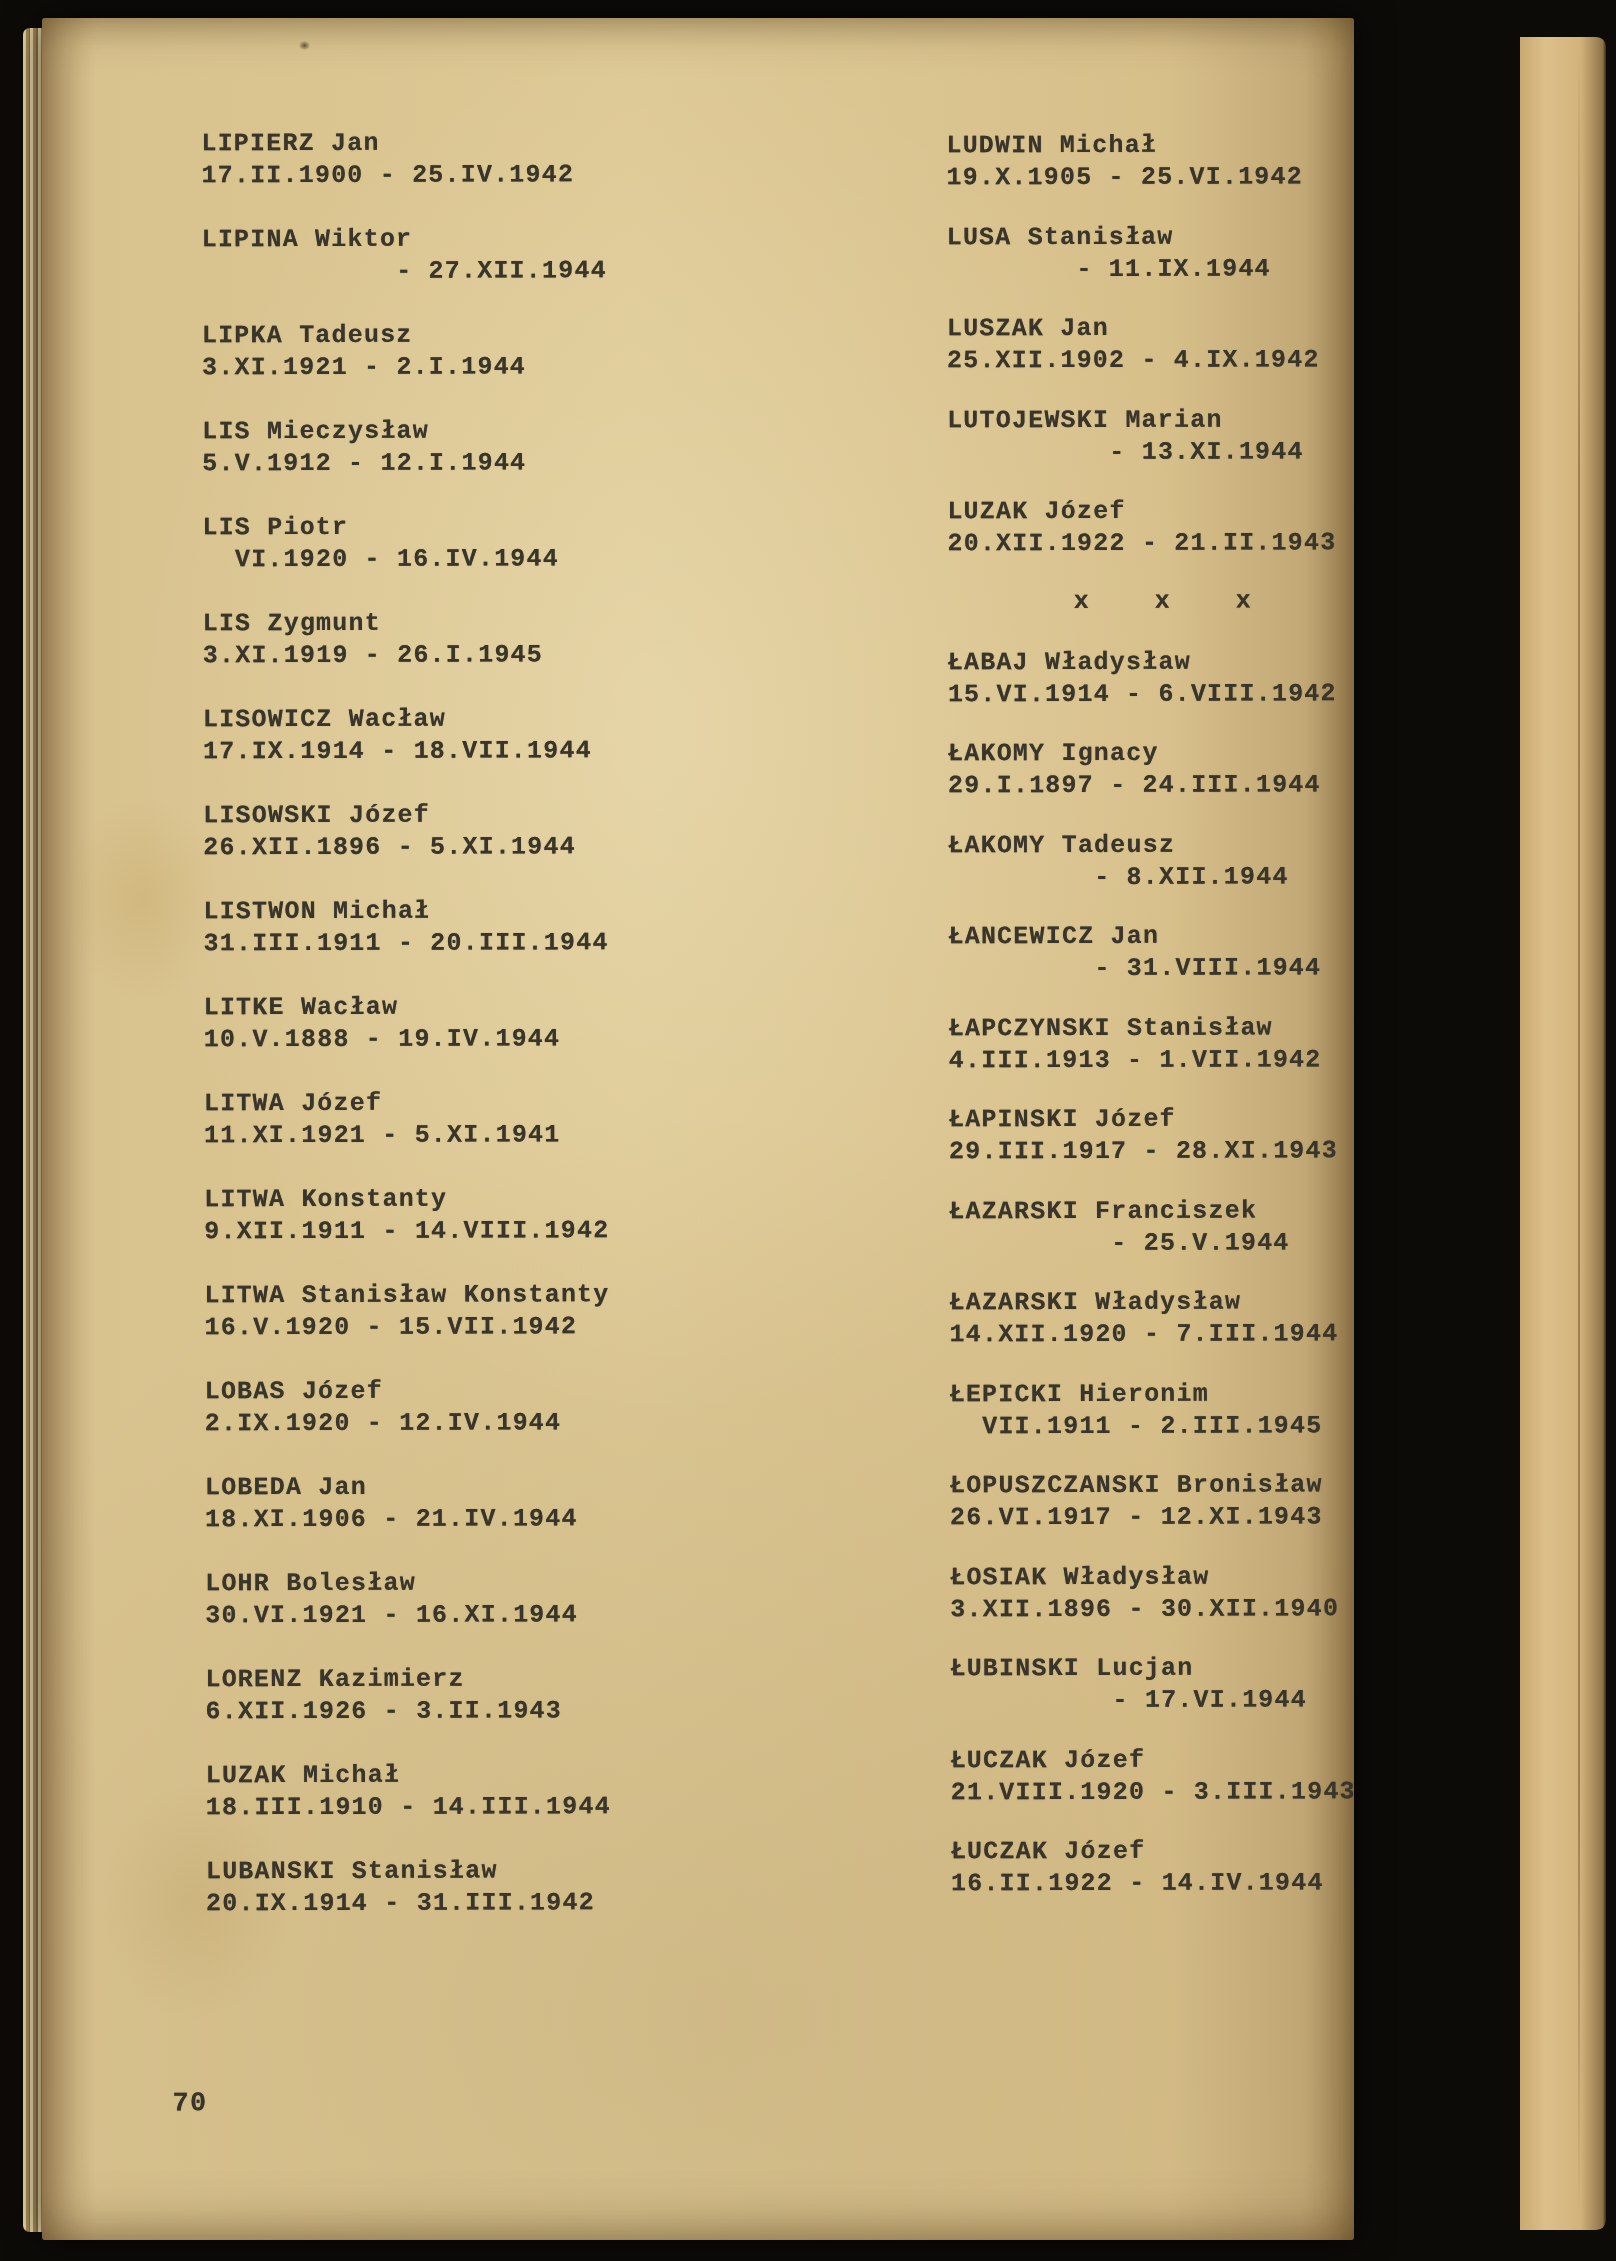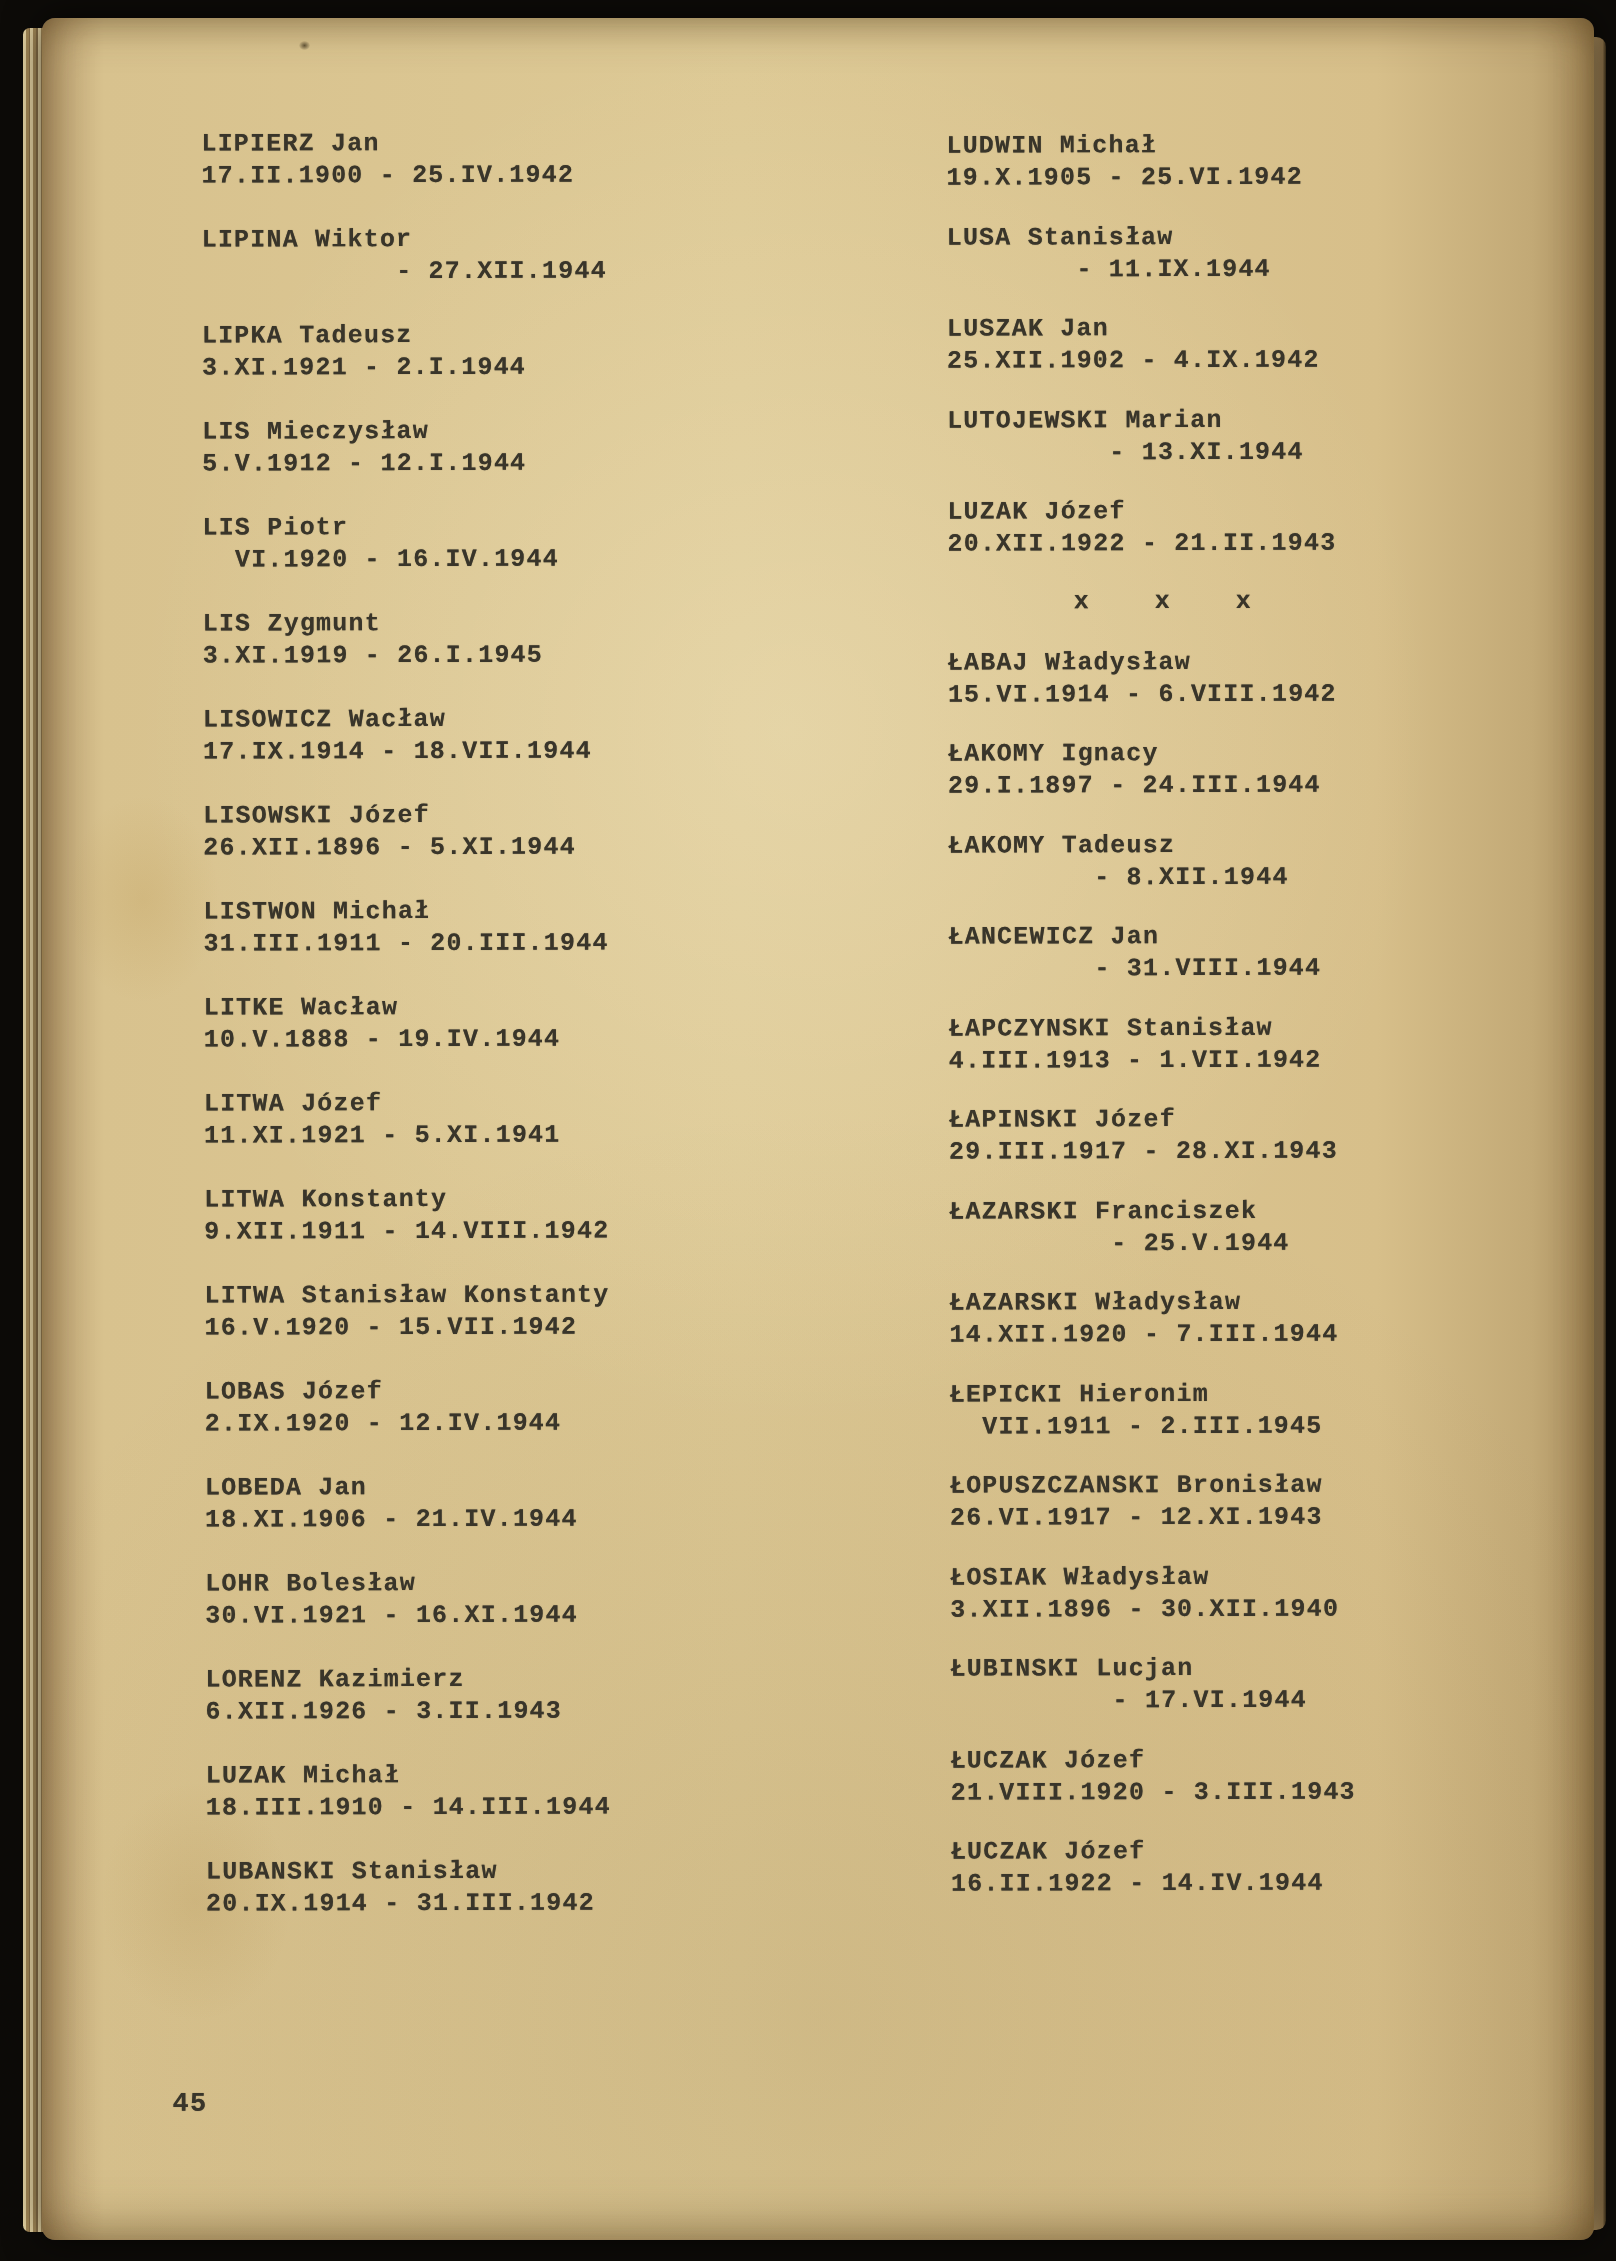--- a/index.html
+++ b/index.html
@@ -23,33 +23,33 @@
     background:linear-gradient(90deg,#c9a96f 0%,#dcc08a 30%,#d2b37b 70%,#8f744a 96%,#3a2d18 100%);
     border-radius:0 9.7px 9.7px 0;
     z-index:0;
   }
   .next-page .crease {
     position:absolute; left:58px; top:0; width:2.4px; height:100%;
     background:linear-gradient(180deg,rgba(90,65,30,0),rgba(90,65,30,.45) 20%,rgba(90,65,30,.45) 80%,rgba(90,65,30,0));
   }
   
   .paper {
-    position:absolute; left:42px; top:18px; width:1552px; height:2222px;
+    position:absolute; left:42px; top:18px; width:1312px; height:2222px;
     background:
       radial-gradient(ellipse 60% 45% at 48% 32%, rgba(255,248,220,0.25), rgba(255,248,220,0) 70%),
       radial-gradient(ellipse 80% 55% at 50% 90%, rgba(110,78,30,0.12), rgba(0,0,0,0) 75%),
       linear-gradient(90deg,#bda273 0%,#d8c28e 4%,#ddc995 45%,#d7bf8a 86%,#c2a976 96%,#a78c5c 100%),
       #d9c28d;
     box-shadow:
       inset 0 21px 44px -14.6px rgba(80,55,20,.38),
       inset 0 -29px 53px -18px rgba(80,55,20,.38),
       inset 22.6px 0 49px -24px rgba(70,48,18,.45),
       inset -21px 0 44px -22.6px rgba(70,48,18,.40),
       0 0 37px rgba(0,0,0,.65);
-    border-radius:13px;
+    border-radius:3px;
     z-index:1;
   }
   .stain {
     position:absolute; border-radius:50%; pointer-events:none;
   }
   .stain.s1 { left:24px; top:776px; width:154px; height:210px;
     background:radial-gradient(ellipse at center, rgba(166,120,38,.14), rgba(166,120,38,0) 70%); }
   .stain.s2 { left:57px; top:1762px; width:194px; height:243px;
     background:radial-gradient(ellipse at center, rgba(150,108,34,.12), rgba(150,108,34,0) 70%); }
   .speck {
@@ -251,16 +251,16 @@
         </div>
         <div class="entry">
           <div class="name">ŁUCZAK Józef</div>
           <div class="dates">21.VIII.1920 - 3.III.1943</div>
         </div>
         <div class="entry">
           <div class="name">ŁUCZAK Józef</div>
           <div class="dates">16.II.1922 - 14.IV.1944</div>
         </div>
       </div>
-    <div class="page-number">45</div>
+    <div class="page-number">70</div>
   </div>
 </div>
 
 
 </body></html>

